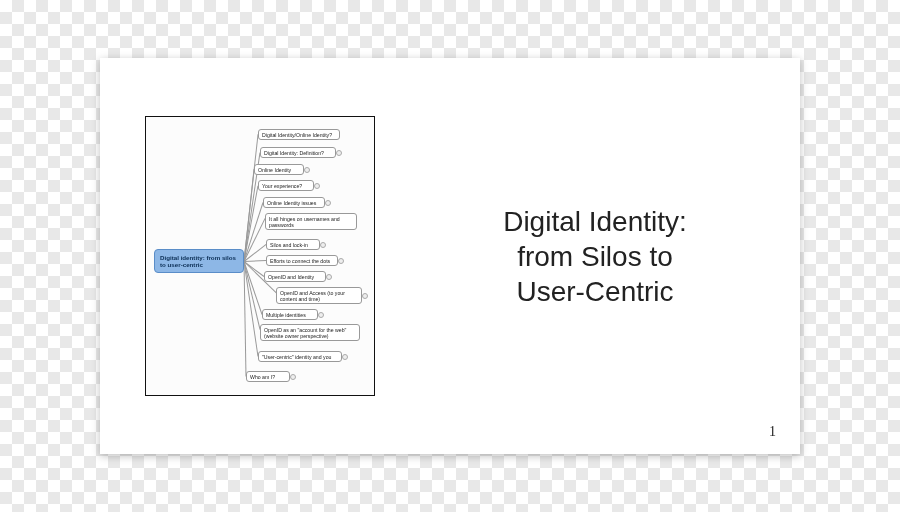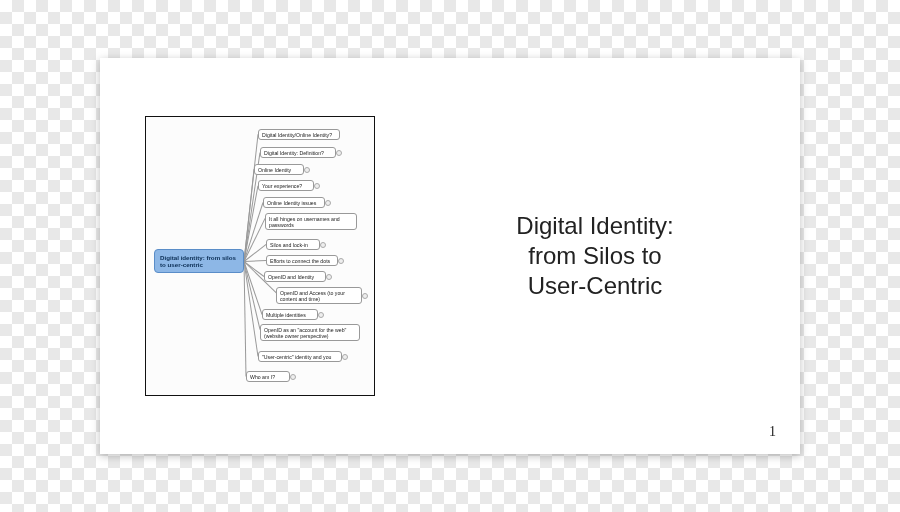--- a/index.html
+++ b/index.html
@@ -91,21 +91,21 @@
   }
   .right {
     flex: 1;
     height: 100%;
     display: flex;
     align-items: center;
     justify-content: center;
     padding-right: 30px;
   }
   .title {
-    font-size: 24px;
+    font-size: 28px;
     font-weight: 400;
     color: #222;
     text-align: center;
     line-height: 1.25;
   }
   .page-num {
     position: absolute;
     right: 24px;
     bottom: 14px;
     font-size: 14px;

